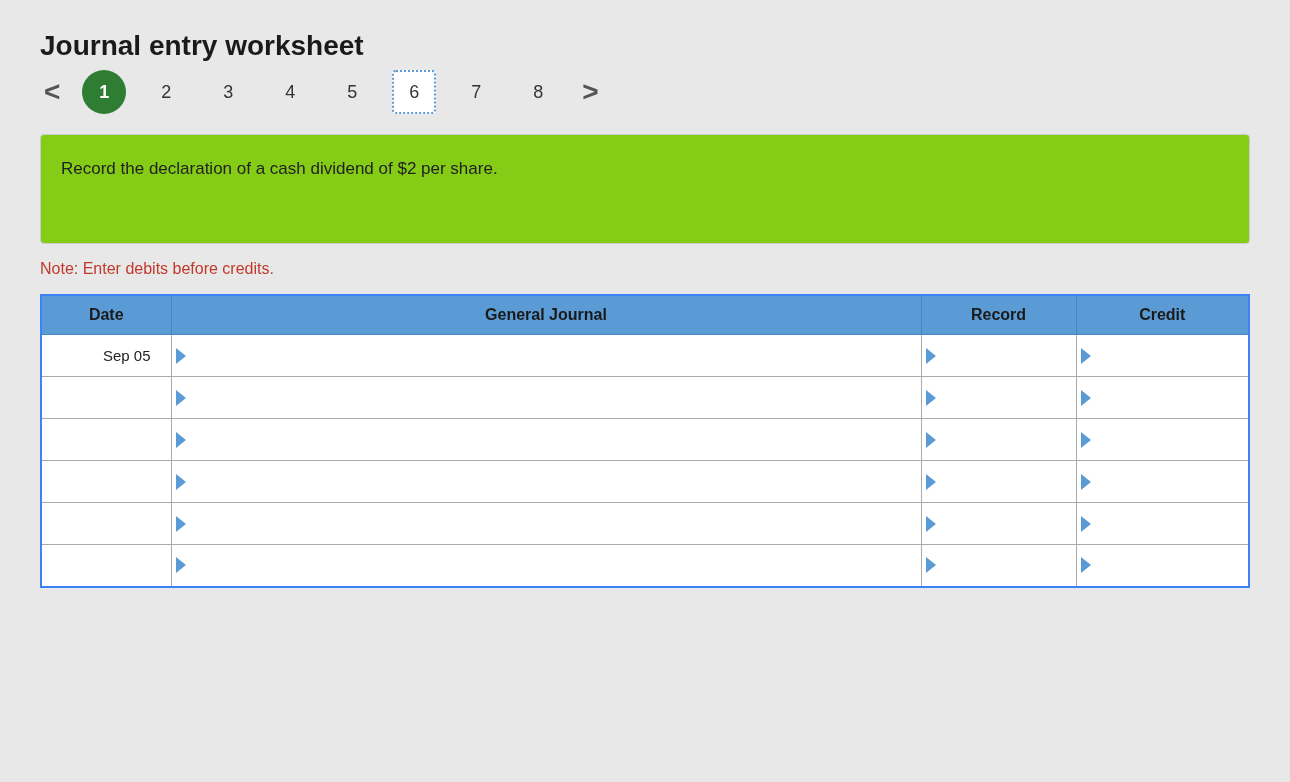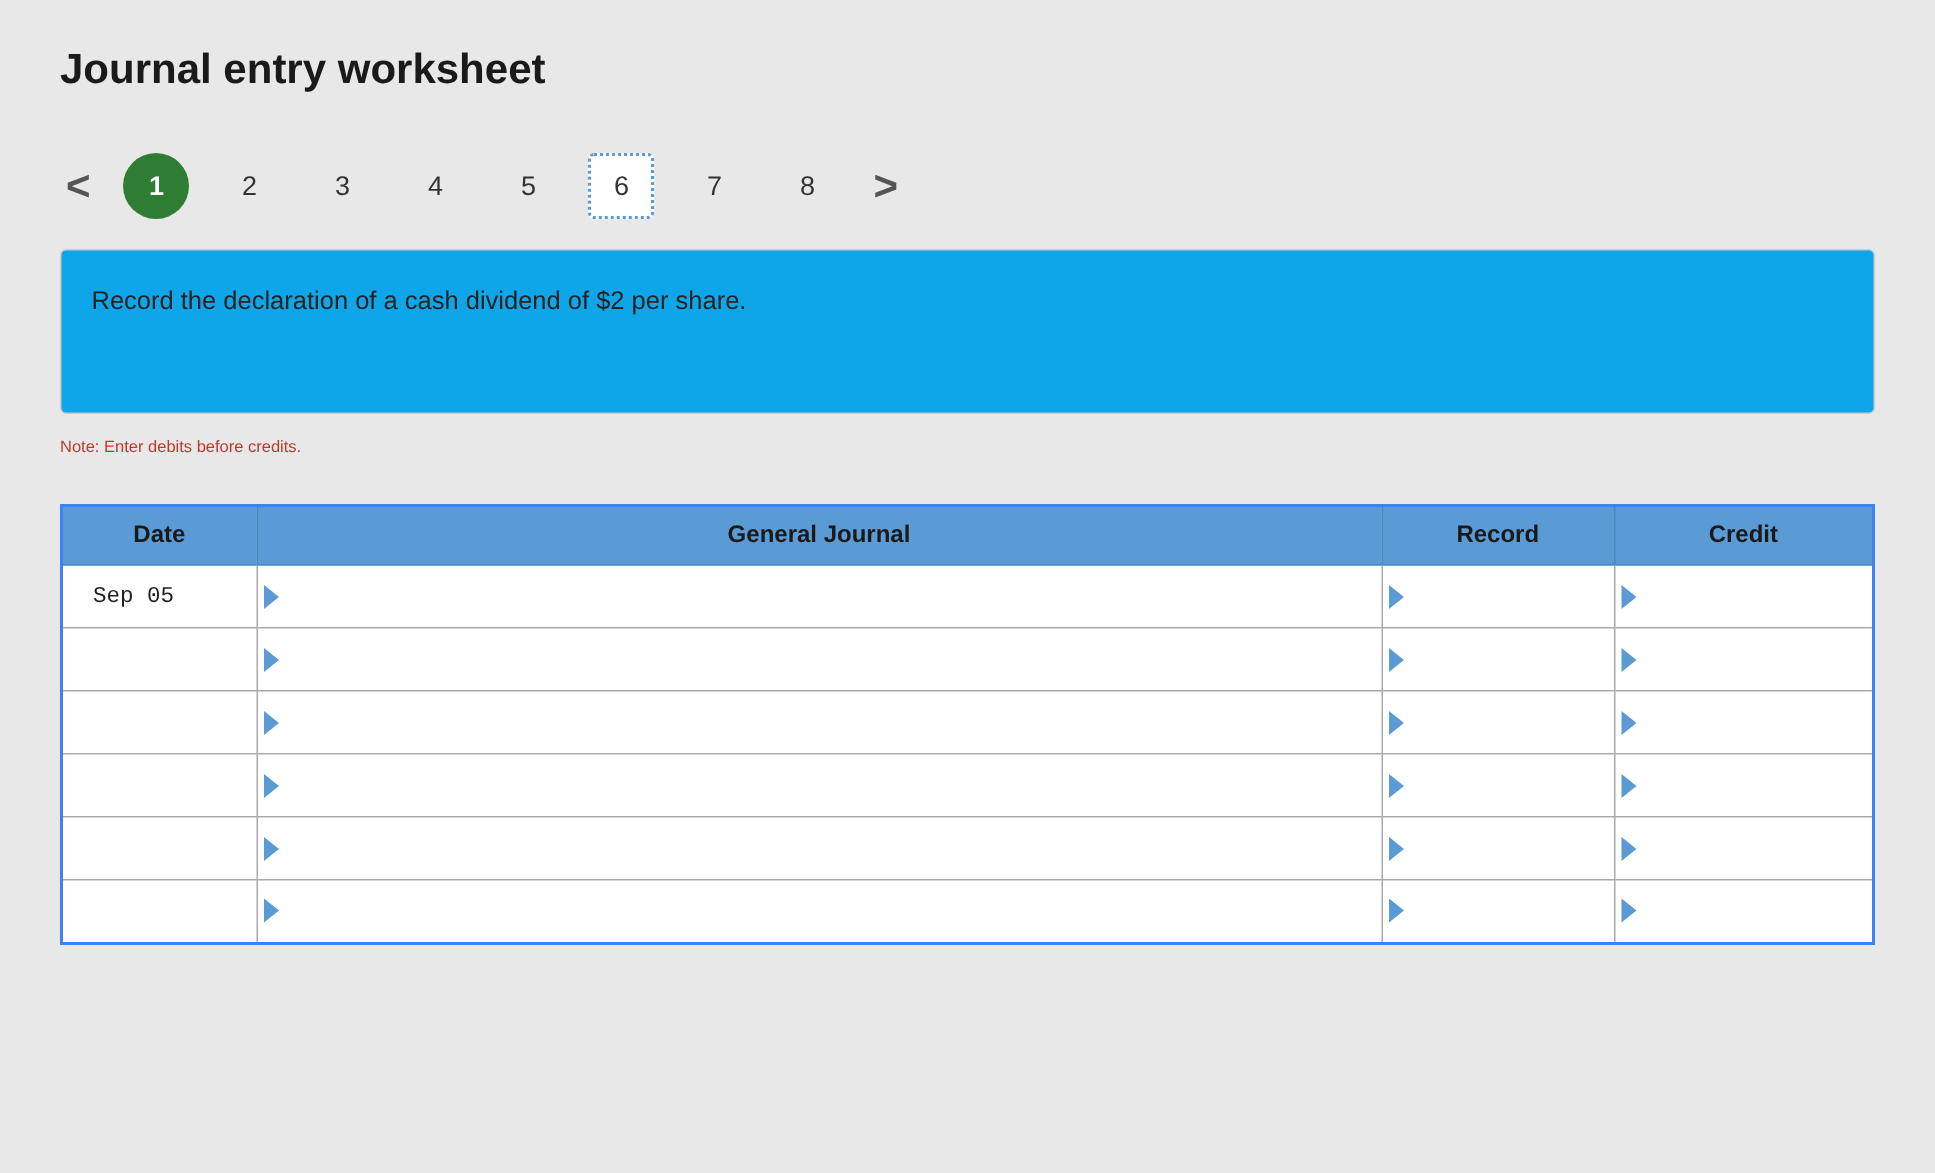--- a/index.html
+++ b/index.html
@@ -9,21 +9,21 @@
       font-family: Arial, sans-serif;
       padding: 30px 40px;
       min-height: 782px;
       width: 1290px;
     }
 
     .page-title {
       font-size: 28px;
       font-weight: bold;
       color: #1a1a1a;
-      margin-bottom: 40px;
+      margin-bottom: 8px;
     }
 
     .nav-row {
       display: flex;
       align-items: center;
       gap: 18px;
       margin-bottom: 20px;
     }
 
     .nav-arrow {
@@ -55,34 +55,34 @@
       font-weight: bold;
     }
 
     .nav-item.selected {
       border: 2px dotted #5b9bd5;
       background: #fff;
       border-radius: 4px;
     }
 
     .description-box {
-      background: #0ea5e9;
+      background: #84cc16;
       border: 1px solid #ccc;
       border-radius: 4px;
       padding: 24px 20px;
       margin-bottom: 16px;
       min-height: 110px;
       font-size: 17px;
       color: #222;
     }
 
     .note-text {
       color: #c0392b;
-      font-size: 11px;
-      margin-bottom: 32px;
+      font-size: 16px;
+      margin-bottom: 16px;
     }
 
     .journal-table {
       width: 100%;
       border-collapse: collapse;
       border: 2px solid #3b82f6;
       background: #fff;
     }
 
     .journal-table thead tr {
@@ -108,25 +108,24 @@
 
     .journal-table tbody td {
       padding: 0;
       height: 42px;
       border: 1px solid #aaa;
       vertical-align: middle;
       position: relative;
     }
 
     .journal-table tbody td.date-cell {
-      text-align: left;
+      text-align: right;
       font-size: 15px;
       color: #222;
       padding: 4px 20px;
-      font-family: Liberation Mono, monospace;
     }
 
     .cell-with-arrow {
       display: flex;
       align-items: center;
       height: 100%;
       width: 100%;
     }
 
     .blue-arrow {

